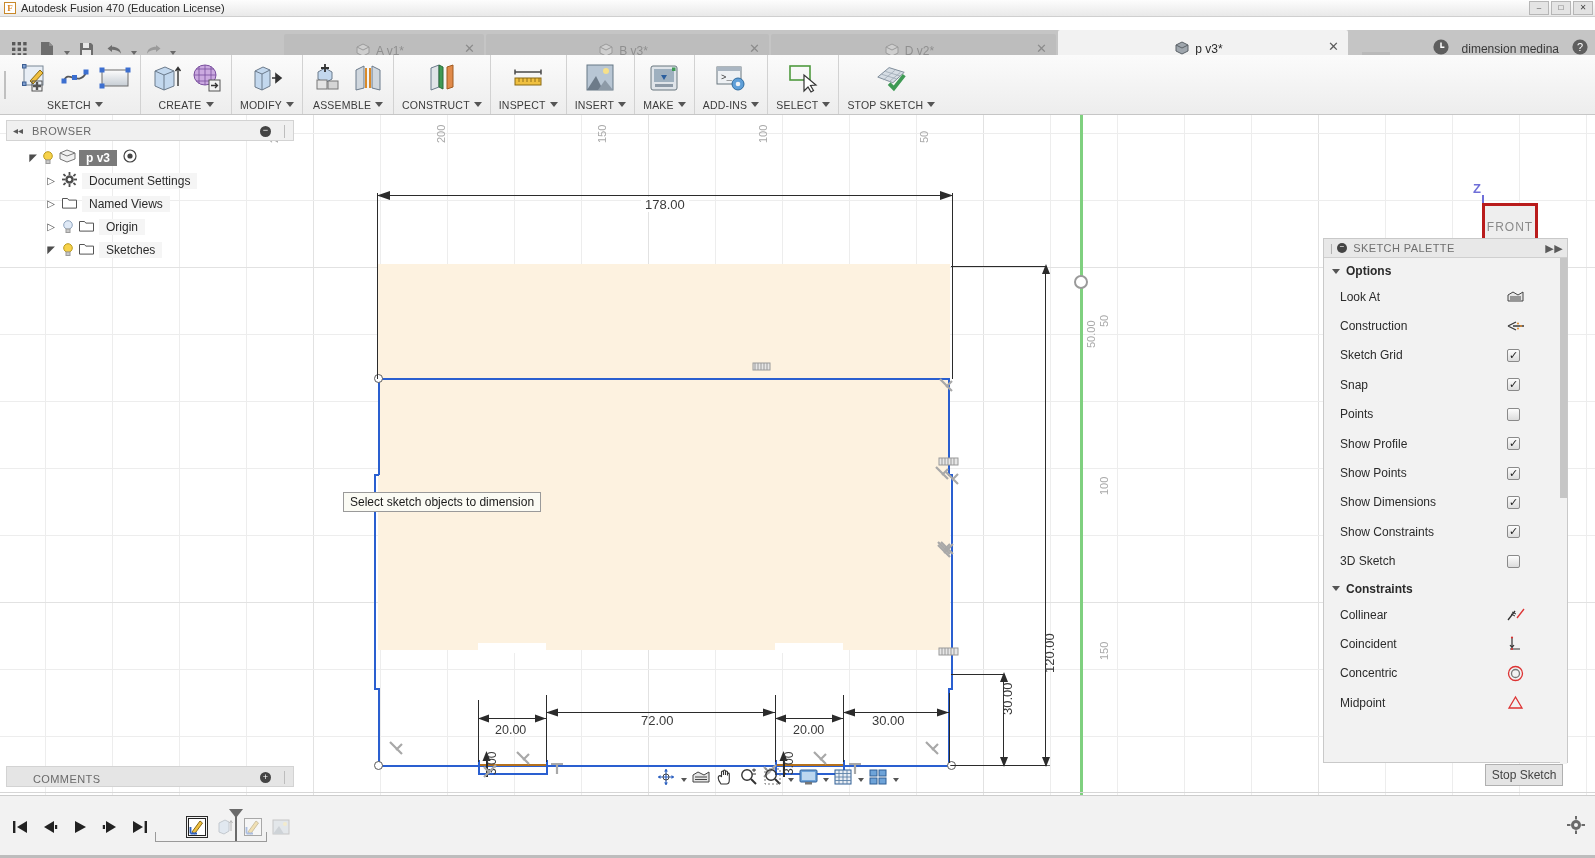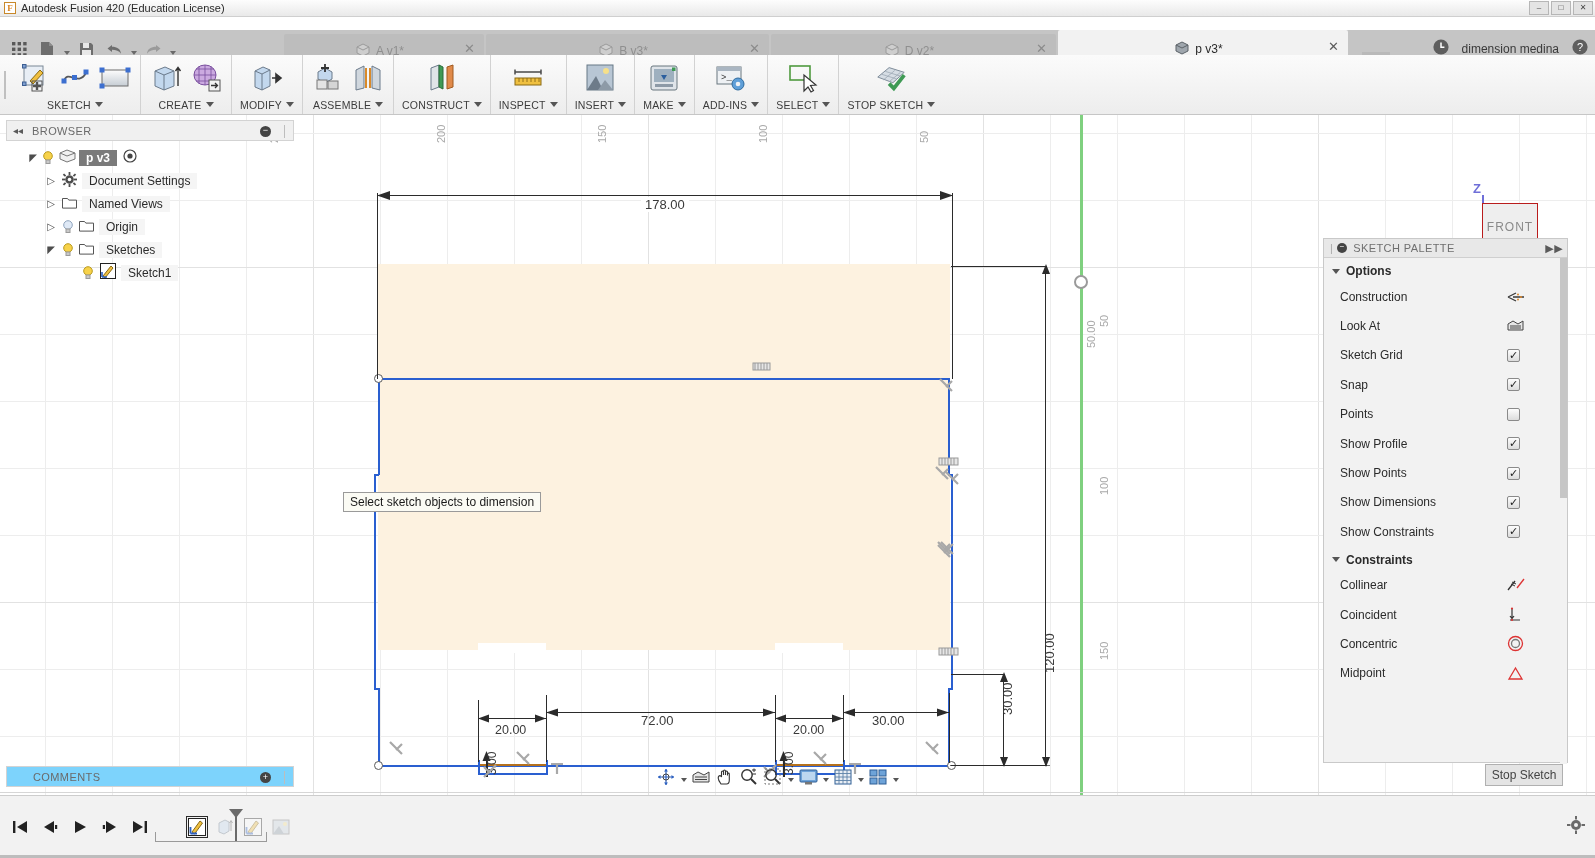--- a/index.html
+++ b/index.html
@@ -134,21 +134,21 @@
   .extline { position:absolute; background:#2b2b2b; }
 
   .tooltip {
     position:absolute; background:#fbfbf4; border:1px solid #9a9a9a;
     font-size:12px; color:#1a1a1a; padding:2px 6px; white-space:nowrap;
   }
 
   
   .viewcube { position:absolute; left:1482px; top:88px; width:56px; height:48px; }
   .vc-face {
-    position:absolute; inset:0; background:#eeeeee; border:1px solid #b91c1c;
+    position:absolute; inset:0; background:#eeeeee; border:3px solid #b91c1c;
     display:flex; align-items:center; justify-content:center;
     font-size:12px; color:#8a8a8a; letter-spacing:1px;
   }
   .vc-z { position:absolute; left:-9px; top:-22px; font-size:13px; color:#6f6fd8; font-weight:bold; }
   .vc-zline { position:absolute; left:0px; top:-8px; width:2px; height:58px; background:#6f6fd8; }
   .vc-xline { position:absolute; left:0px; top:48px; width:72px; height:2px; background:#e06a6a; }
   .vc-x { position:absolute; left:68px; top:40px; font-size:13px; color:#e06a6a; font-weight:bold; }
 
   
   .browser {
@@ -202,22 +202,22 @@
   .stopsketch {
     position:absolute; left:1485px; top:764px; width:78px; height:22px;
     background:#e4e4e4; border:1px solid #b0b0b0;
     display:flex; align-items:center; justify-content:center;
     font-size:12px; color:#444;
   }
 
   
   .comments {
     position:absolute; left:6px; top:766px; width:288px; height:21px;
-    background:#7dd3fc; border:1px solid #d3d3d3;
-    display:flex; align-items:center; padding:0 6px;
+    background:#e5e5e5; border:1px solid #d3d3d3;
+    display:flex; align-items:flex-start; padding:6px 6px;
     font-size:11px; color:#6a6a6a; letter-spacing:.4px;
   }
   .comments .ctext { margin-left:20px; }
   .plusdot {
     position:absolute; right:22px; top:5px; width:11px; height:11px; border-radius:50%;
     background:#444; color:#fff; font-size:9px; line-height:10px; text-align:center;
   }
   .navbar {
     position:absolute; left:655px; top:765px; height:24px;
     display:flex; align-items:center; gap:2px;
@@ -240,21 +240,21 @@
 
   .hsep { position:absolute; left:0; top:792px; width:1595px; height:1px; background:#d6d6d6; }
 </style>
 </head>
 <body>
 
 <div id="app">
 
   <div class="titlebar">
     <div class="ficon">F</div>
-    <div class="ttext">Autodesk Fusion 420 (Education License)</div>
+    <div class="ttext">Autodesk Fusion 470 (Education License)</div>
     <div class="winbtns">
       <div class="winbtn">–</div>
       <div class="winbtn">□</div>
       <div class="winbtn close">✕</div>
     </div>
   </div>
 
   <div class="tabstrip">
 
     <div class="qat">
@@ -949,72 +949,56 @@
           </svg>
       </span>
       <span style="margin-left:3px;">
         <svg width="15" height="13" viewBox="0 0 15 13">
             <path d="M0.5,2.5 h5 l1.3,1.6 h7.7 v8 h-14 z" fill="#fff" stroke="#555"></path>
           </svg>
       </span>
       <span class="tlabel" style="margin-left:5px;">Sketches</span>
     </div>
 
-    <div class="trow" style="padding-left:74px;">
-      <span class="bulb">
-        <svg width="12" height="14" viewBox="0 0 12 14">
-            <circle cx="6" cy="5" r="4.3" fill="#f7d24a" stroke="#b99a1f"></circle>
-            <rect x="4" y="9" width="4" height="3.5" fill="#c9c9c9" stroke="#9a9a9a"></rect>
-          </svg>
-      </span>
-      <span style="margin-left:4px;">
-        <svg width="16" height="16" viewBox="0 0 16 16">
-            <rect x="0.5" y="0.5" width="15" height="15" fill="#fff" stroke="#222"></rect>
-            <path d="M3,13 L11,3 l2,2 l-8,10 z" fill="#f0c040" stroke="#8a6a14"></path>
-            <path d="M2,14 L2,9 M2,14 L7,14" stroke="#2b5fbf" stroke-width="1.6"></path>
-          </svg>
-      </span>
-      <span class="tlabel" style="margin-left:5px;">Sketch1</span>
-    </div>
   </div>
 
   <div class="palette">
     <div class="pal-head">
       <span style="color:#aaa;font-size:11px;">|</span>
       <span class="pal-dot">−</span>
       <span>SKETCH PALETTE</span>
       <span class="pal-expand">▶▶</span>
     </div>
 
     <div class="pal-section">
       <span class="tri-d"></span>
       <span>Options</span>
     </div>
 
     <div class="pal-row">
+      <span class="plabel">Look At</span>
+      <span class="pctrl">
+        <svg width="17" height="14" viewBox="0 0 17 14">
+            <path d="M1,11 L1,5 L6,2 L11,5 L16,2 L16,11 Z" fill="#e6e6e6" stroke="#444"></path>
+            <path d="M3,7 h11 M3,9 h11" stroke="#444"></path>
+          </svg>
+      </span>
+    </div>
+    <div class="pal-row">
       <span class="plabel">Construction</span>
       <span class="pctrl">
         <svg width="18" height="14" viewBox="0 0 18 14">
             <path d="M1,7 L9,3 M1,7 L9,11 M6,7 h11" stroke="#3a3a3a" stroke-width="1.3" fill="none"></path>
             <circle cx="11" cy="4.5" r="1" fill="#e08a2a"></circle>
             <circle cx="11" cy="9.5" r="1" fill="#e08a2a"></circle>
             <circle cx="14" cy="7" r="1" fill="#e08a2a"></circle>
           </svg>
       </span>
     </div>
     <div class="pal-row">
-      <span class="plabel">Look At</span>
-      <span class="pctrl">
-        <svg width="17" height="14" viewBox="0 0 17 14">
-            <path d="M1,11 L1,5 L6,2 L11,5 L16,2 L16,11 Z" fill="#e6e6e6" stroke="#444"></path>
-            <path d="M3,7 h11 M3,9 h11" stroke="#444"></path>
-          </svg>
-      </span>
-    </div>
-    <div class="pal-row">
       <span class="plabel">Sketch Grid</span>
       <span class="pctrl">
           <span class="chk">✓</span>
         </span>
     </div>
     <div class="pal-row">
       <span class="plabel">Snap</span>
       <span class="pctrl">
           <span class="chk">✓</span>
         </span>
@@ -1040,20 +1024,26 @@
     <div class="pal-row">
       <span class="plabel">Show Dimensions</span>
       <span class="pctrl">
           <span class="chk">✓</span>
         </span>
     </div>
     <div class="pal-row">
       <span class="plabel">Show Constraints</span>
       <span class="pctrl">
           <span class="chk">✓</span>
+        </span>
+    </div>
+    <div class="pal-row">
+      <span class="plabel">3D Sketch</span>
+      <span class="pctrl">
+          <span class="chk off"></span>
         </span>
     </div>
 
     <div class="pal-section">
       <span class="tri-d"></span>
       <span>Constraints</span>
     </div>
 
     <div class="pal-row">
       <span class="plabel">Collinear</span>

